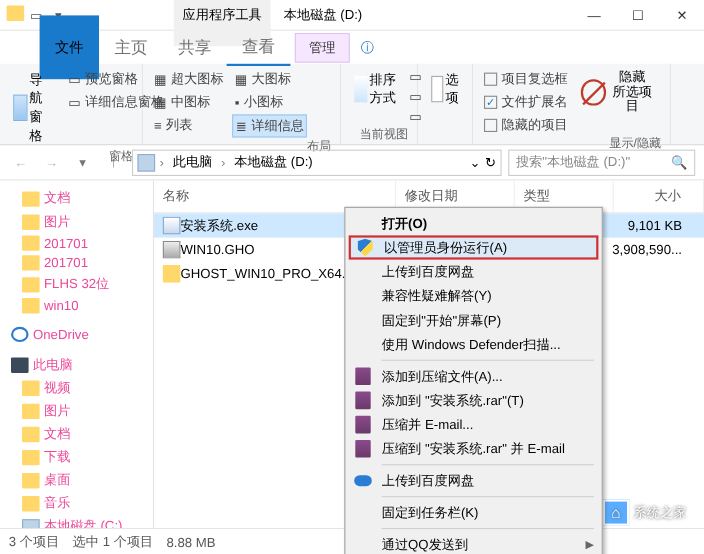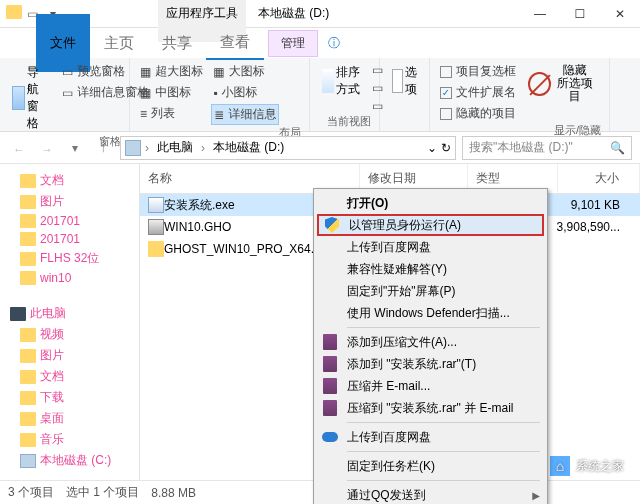--- a/index.html
+++ b/index.html
@@ -239,20 +239,24 @@
       </div>
       <div class="tree-item">
         <div class="ti folder"></div>
         <span>FLHS 32位</span>
       </div>
       <div class="tree-item">
         <div class="ti folder"></div>
         <span>win10</span>
       </div>
       <div class="tree-spacer"></div>
+      <div class="tree-item lvl0">
+        <div class="ti onedrive"></div>
+        <span>OneDrive</span>
+      </div>
       <div class="tree-spacer"></div>
       <div class="tree-item lvl0">
         <div class="ti pc"></div>
         <span>此电脑</span>
       </div>
       <div class="tree-item">
         <div class="ti folder"></div>
         <span>视频</span>
       </div>
       <div class="tree-item">

